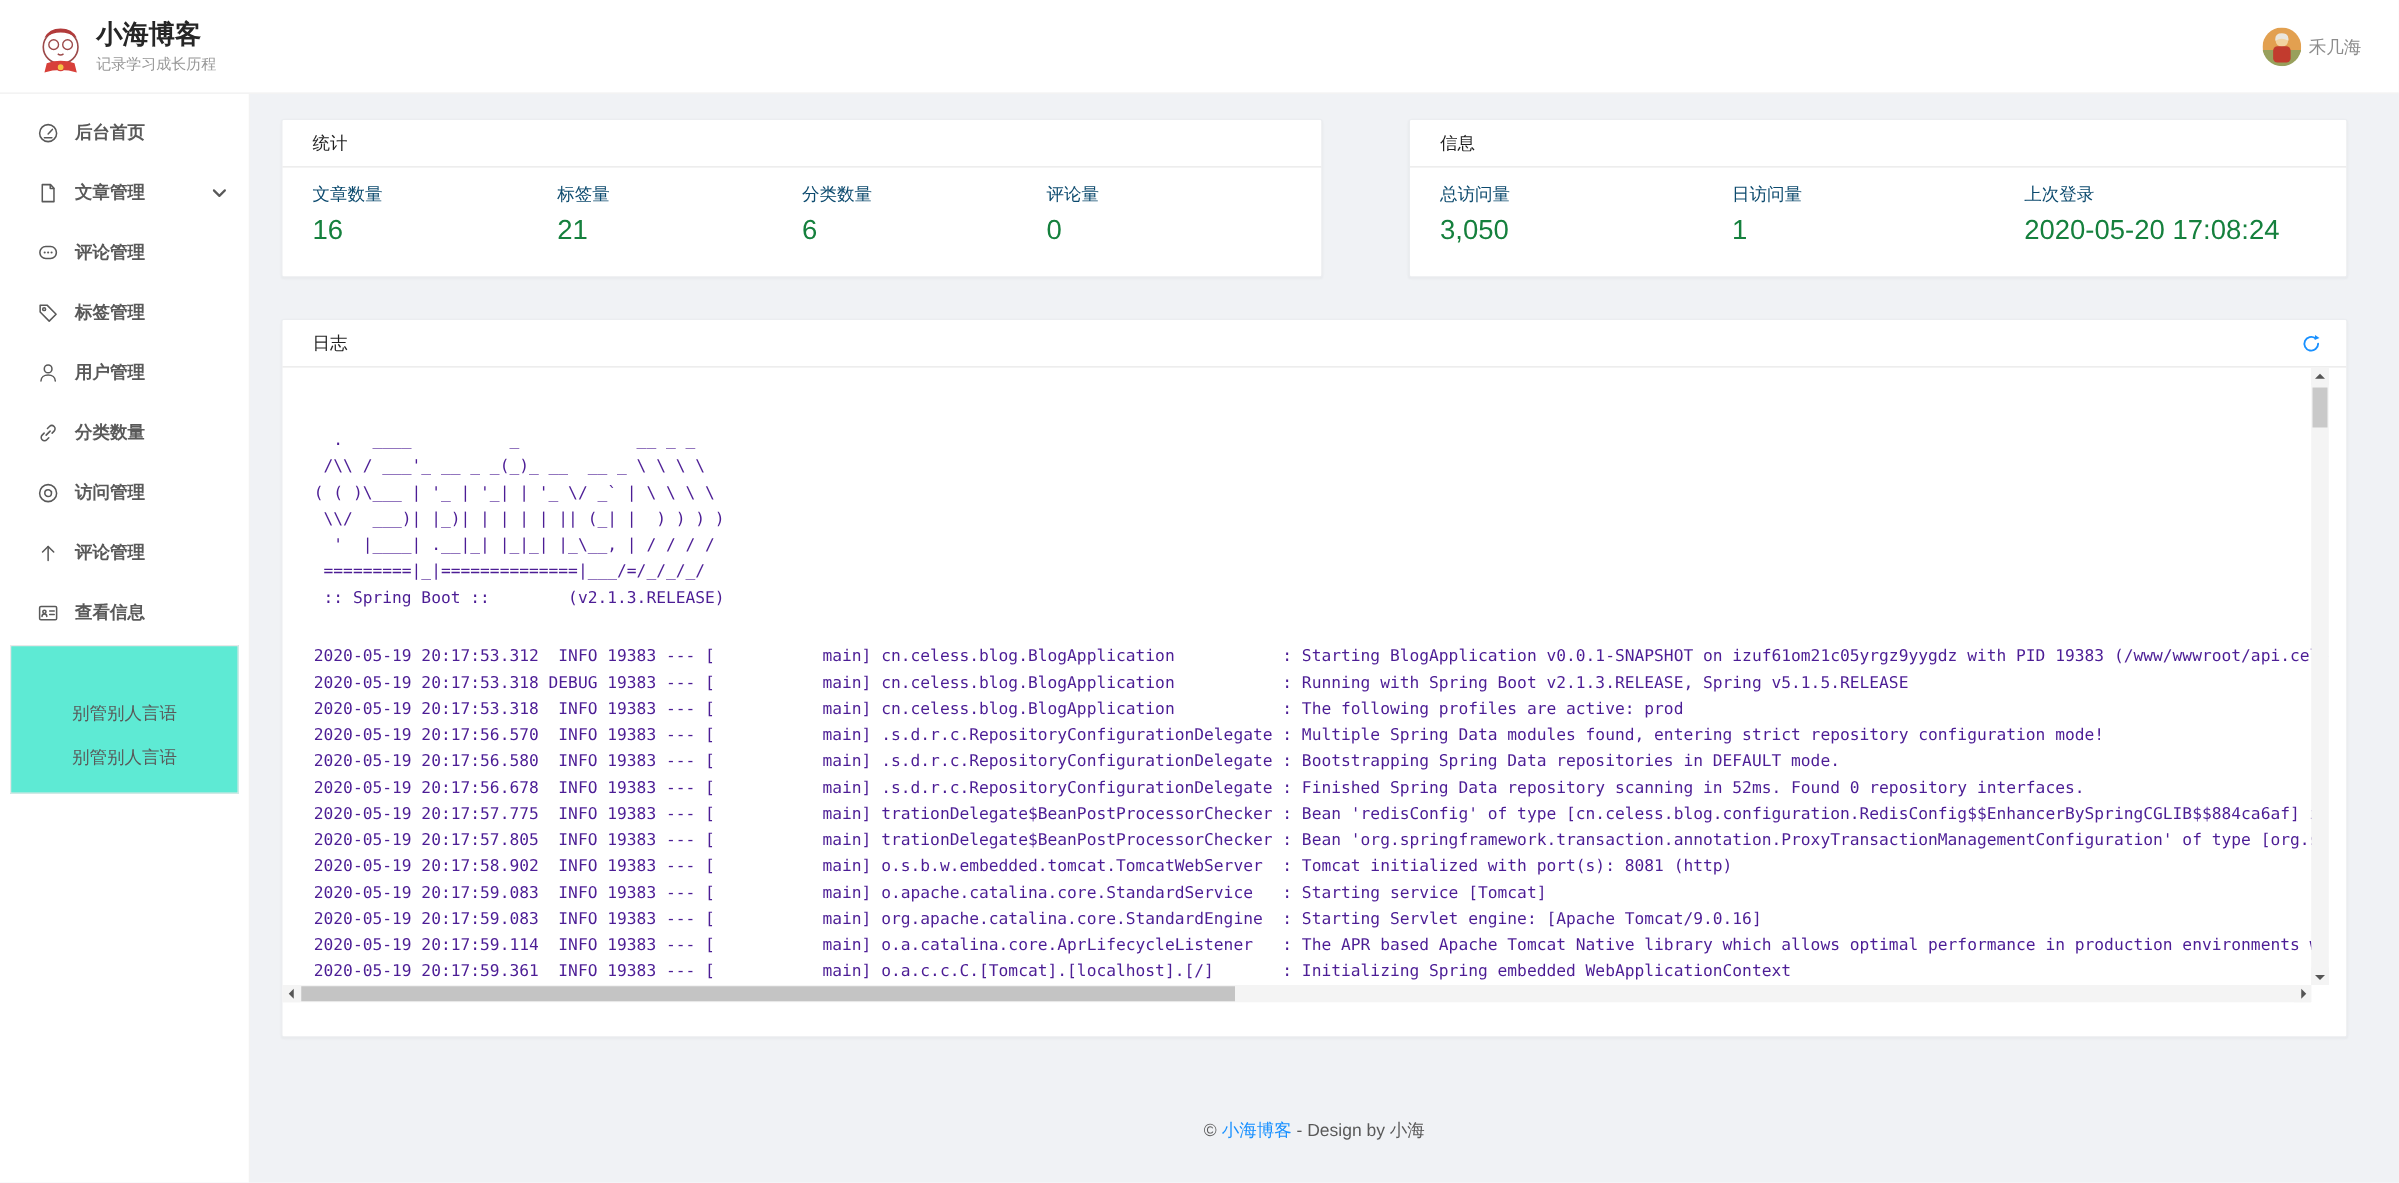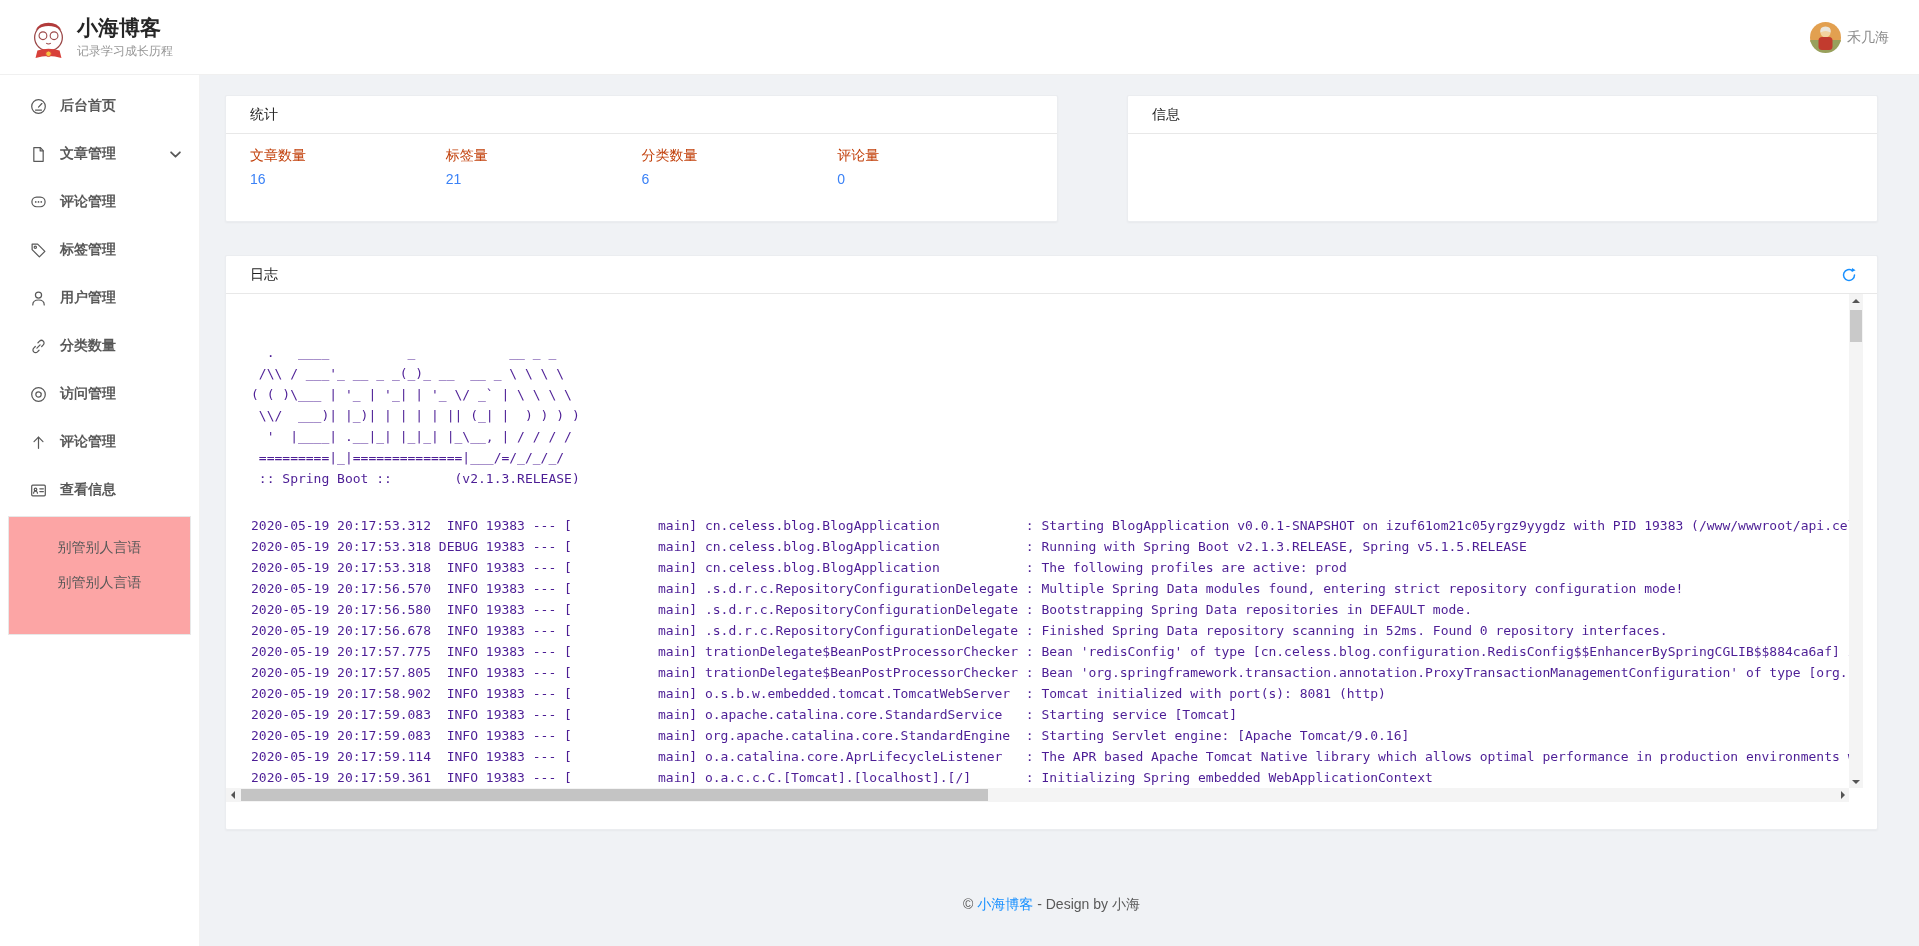--- a/index.html
+++ b/index.html
@@ -20,38 +20,38 @@
   .sidebar { position:absolute; left:0; top:75px; bottom:0; width:200px; background:#fff;
     border-right:1px solid #f2f2f2; }
   .menu { padding-top:7px; }
   .mitem { position:relative; height:48px; display:flex; align-items:center; padding-left:30px;
     font-size:14px; color:#595959; cursor:pointer;font-weight:bold; }
   .mitem svg.mi { width:17px; height:17px; margin-right:13px; fill:none; stroke:#595959;
     stroke-width:1.15; stroke-linecap:round; stroke-linejoin:round; flex:none; }
   .mitem svg.mi .fdot { fill:#595959; stroke:none; }
   svg.chev { position:absolute; right:18px; top:21px; width:11px; height:7px; fill:none;
     stroke:#595959; stroke-width:1.6; stroke-linecap:round; stroke-linejoin:round; }
-  .motto { margin:2px 8px 0 8px; height:119px; border:1px solid #e8e8e8; background:#fca5a5;
-    text-align:center; padding-top:13px; }
+  .motto { margin:2px 8px 0 8px; height:119px; border:1px solid #e8e8e8; background:#5eead4;
+    text-align:center; padding-top:36px; }
   .motto p { font-size:14px; color:#595959; line-height:35px; }
 
   
   .main { position:absolute; left:200px; top:75px; right:0; bottom:0; padding:20px 41px 0 25px; }
   .card { background:#fff; border:1px solid #ebedf0; border-radius:2px;
     box-shadow:0 1px 2px rgba(0,0,0,.04); }
   .row1 { display:flex; justify-content:space-between; }
   .stats-card { width:833px; height:127px; }
   .info-card { width:751px; height:127px; }
   .card-head { height:38px; display:flex; align-items:center; padding:0 20px 0 24px;
     border-bottom:1px solid #e8e8e8; font-size:14px; color:#1f1f1f; }
   .card-head .spacer { flex:1; }
   .stat-grid4 { display:grid; grid-template-columns:repeat(4,1fr); padding:13px 24px 0; }
   .stat-grid3 { display:grid; grid-template-columns:repeat(3,1fr); padding:13px 24px 0; }
-  .stat-label { font-size:14px; color:#c2410c; }
-  .stat-value { margin-top:6px; font-size:14px; color:#3b82f6; white-space:nowrap; }
+  .stat-label { font-size:14px; color:#0c4a6e; }
+  .stat-value { margin-top:6px; font-size:22px; color:#15803d; white-space:nowrap; }
 
   
   .log-card { margin-top:33px; height:575px; }
   .refresh-btn { width:16px; height:16px; cursor:pointer; }
   .log-area { position:relative; height:508px; overflow:hidden; }
   .log-area pre { font-family:"DejaVu Sans Mono","Liberation Mono",monospace;
     font-size:13px; line-height:21px; color:#4c1d95; white-space:pre; padding-left:25px; }
   pre.banner { margin-top:48px; }
   pre.logs { margin-top:26px; }
 
@@ -220,20 +220,34 @@
         </div>
         <div>
           <div class="stat-label">评论量</div>
           <div class="stat-value">0</div>
         </div>
       </div>
     </section>
 
     <section class="card info-card">
       <div class="card-head">信息</div>
+      <div class="stat-grid3">
+        <div>
+          <div class="stat-label">总访问量</div>
+          <div class="stat-value">3,050</div>
+        </div>
+        <div>
+          <div class="stat-label">日访问量</div>
+          <div class="stat-value">1</div>
+        </div>
+        <div>
+          <div class="stat-label">上次登录</div>
+          <div class="stat-value">2020-05-20 17:08:24</div>
+        </div>
+      </div>
     </section>
   </div>
 
   <section class="card log-card">
     <div class="card-head">
       <span>日志</span>
       <span class="spacer"></span>
       <svg class="refresh-btn" viewBox="0 0 16 16">
         <path d="M13.5 8 A5.5 5.5 0 1 1 11.3 3.6" fill="none" stroke="#1890ff" stroke-width="1.5" stroke-linecap="round"></path>
         <polygon points="11.0,1.0 14.6,3.3 10.7,4.9" fill="#1890ff"></polygon>

